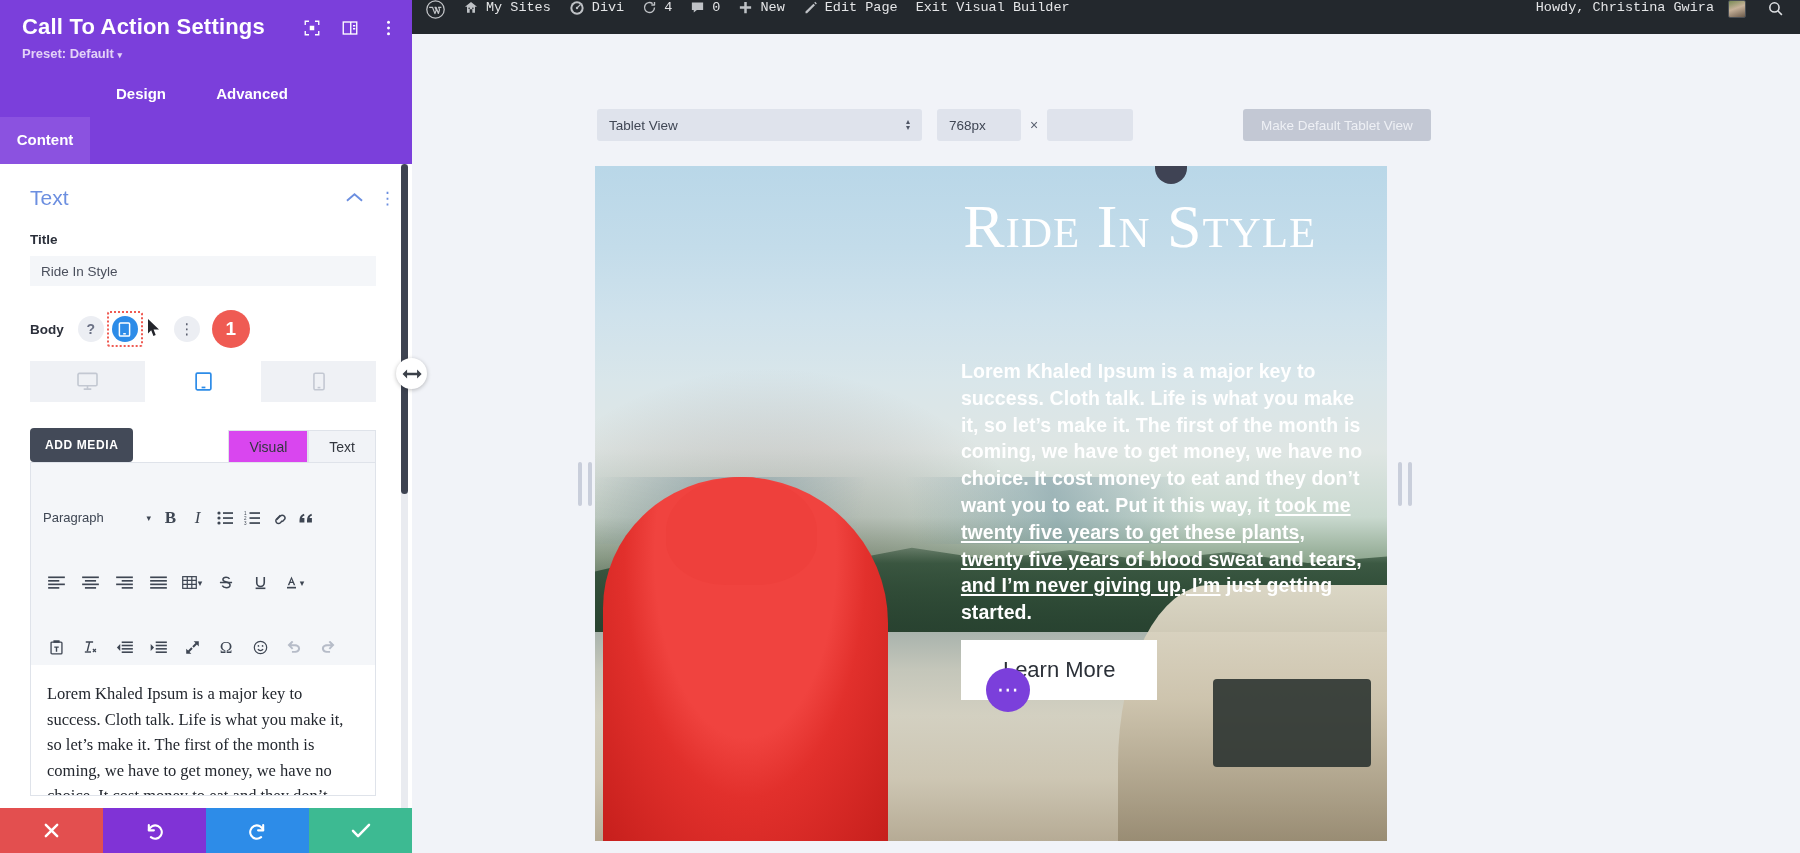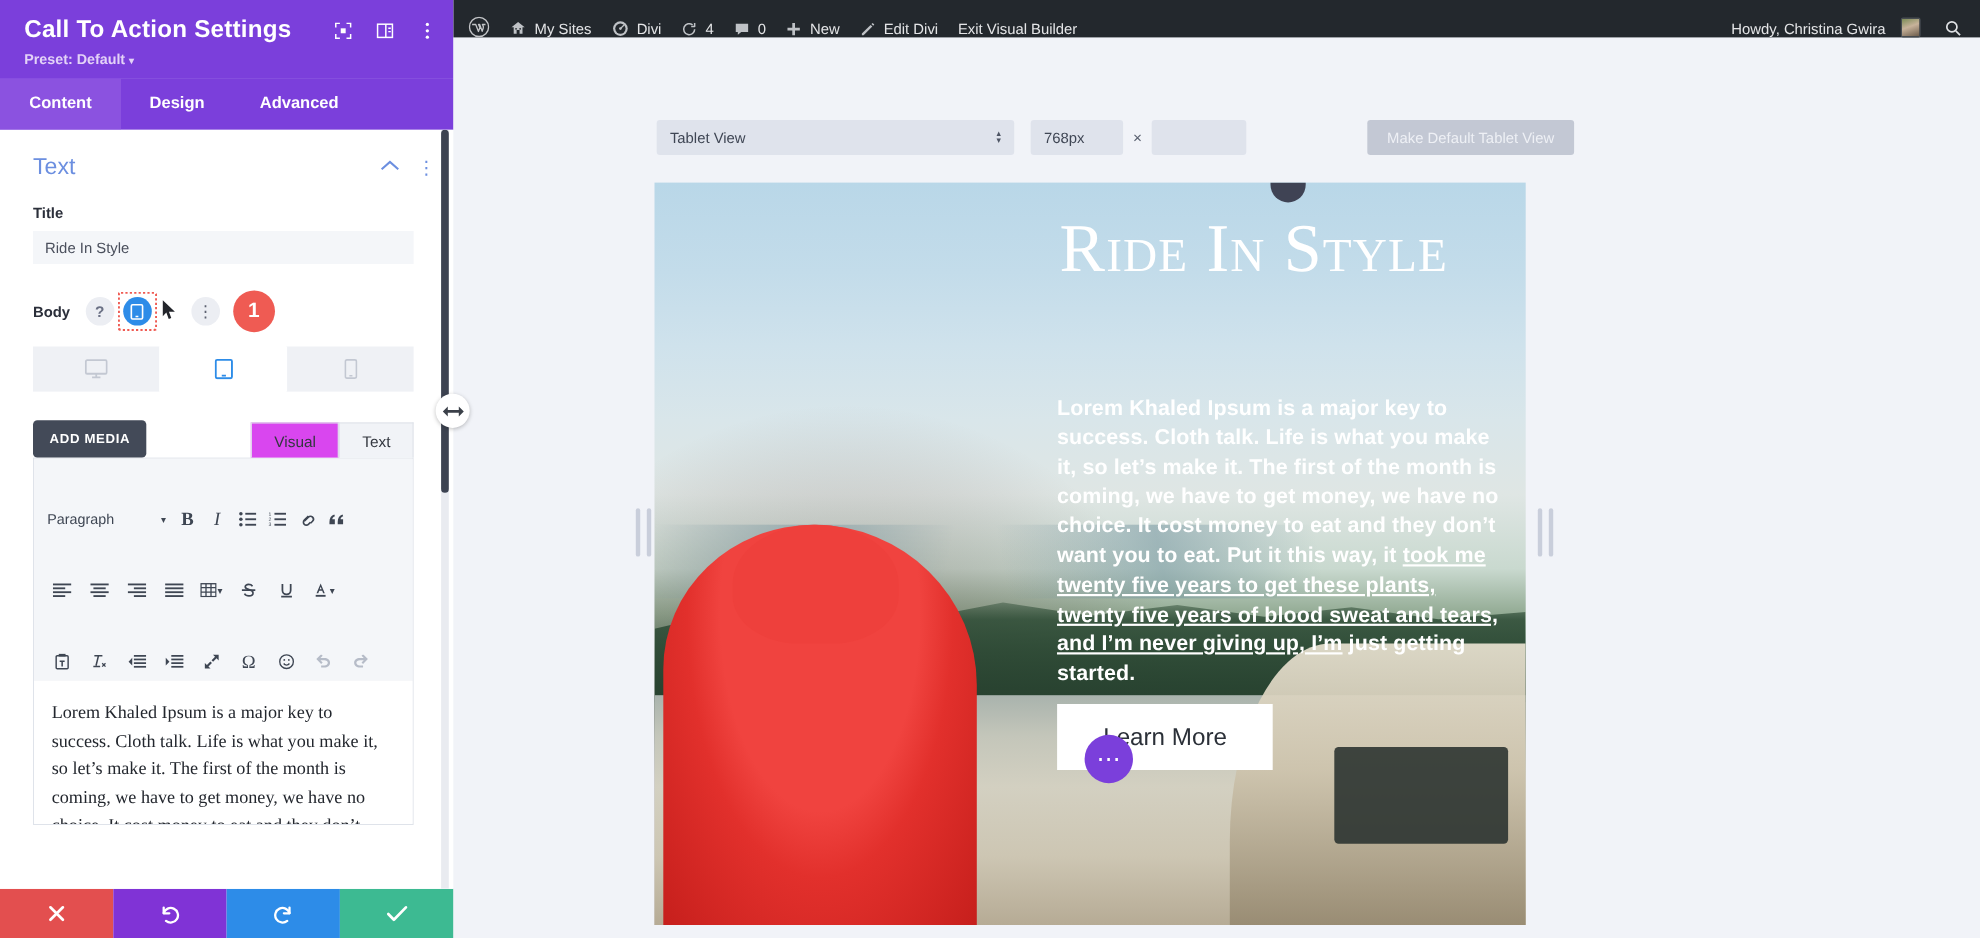--- a/index.html
+++ b/index.html
@@ -30,21 +30,21 @@
   #panel-head .preset .caret { font-size: 9px; }
   .head-icons { position:absolute; right: 14px; top: 18px; display:flex; gap: 18px; align-items:center; }
   .head-icons .hi { width: 20px; height: 20px; color:#fff; display:flex; align-items:center; justify-content:center; cursor:pointer; }
   .head-icons svg { display:block; }
 
   #tabs { display:flex; background:#7b3fdb; }
   #tabs .tab {
     flex: 0 0 auto; padding: 14px 0 16px; color:#fff; font-size: 15px; font-weight: bold;
     text-align:center; cursor:pointer;
   }
-  #tabs .tab.t1 { width: 110px; background:#8b52e0; }
+  #tabs .tab.t1 { width: 90px; background:#8b52e0;margin-top:46px; }
   #tabs .tab.t2 { width: 102px; }
   #tabs .tab.t3 { width: 120px; }
 
   #panel-body { position:relative; flex: 1 1 auto; overflow:hidden; background:#fff; }
   .scroll-area { padding: 0 0 0 0; }
 
   .section-head { display:flex; align-items:center; padding: 22px 16px 0 30px; }
   .section-head .sh-title { color:#6c8fe0; font-size: 21px; flex:1; }
   .section-head .sh-chevron { color:#6c8fe0; margin-right: 16px; cursor:pointer; }
   .section-head .sh-dots { color:#6c8fe0; cursor:pointer; font-size:17px; letter-spacing:0; }
@@ -139,21 +139,21 @@
     background:#fff; box-shadow: 0 1px 4px rgba(0,0,0,.25); z-index: 60;
     display:flex; align-items:center; justify-content:center; color:#3b4049; cursor:ew-resize;
   }
 
   
   #wpbar {
     position:absolute; left: 412px; top: 0; width: 1388px; height: 34px;
     background:#23282d; color:#e4e5e7; display:flex; align-items:center; z-index:30;
     font-size: 13.5px;
   }
-  #wpbar .wpi { display:flex; align-items:flex-end; gap: 7px; padding: 0 9px; height:34px; cursor:pointer; }
+  #wpbar .wpi { display:flex; align-items:flex-start; gap: 7px; padding: 0 9px; height:34px; cursor:pointer;font-family:Liberation Mono, monospace; }
   #wpbar .wpi:first-child { padding-left: 14px; }
   #wpbar .spacer { flex:1; }
   #wpbar .avatar {
     width: 18px; height: 18px; border-radius:2px; margin-left: 7px;
     background: linear-gradient(160deg,#7a8b55 0%,#c7b29a 45%,#6b5a4a 100%);
     border: 1px solid #4a4f55;
   }
   #wpbar .srch { padding: 0 16px 0 12px; }
   .ic { display:inline-flex; align-items:center; justify-content:center; }
 
@@ -316,21 +316,21 @@
       </span>
       <span>New</span>
     </div>
     <div class="wpi">
       <span class="ic">
         <svg width="15" height="15" viewBox="0 0 24 24" fill="#bfc2c6">
             <path d="M4 18.5 16.7 5.8l2.5 2.5L6.5 21H4z"></path>
             <path d="M18 4.5l1.6-1.6 2.5 2.5L20.5 7z"></path>
           </svg>
       </span>
-      <span>Edit Divi</span>
+      <span>Edit Page</span>
     </div>
     <div class="wpi">
       <span>Exit Visual Builder</span>
     </div>
     <div class="spacer"></div>
     <div class="wpi">
       <span>Howdy, Christina Gwira</span>
       <span class="avatar"></span>
     </div>
     <div class="wpi srch">

